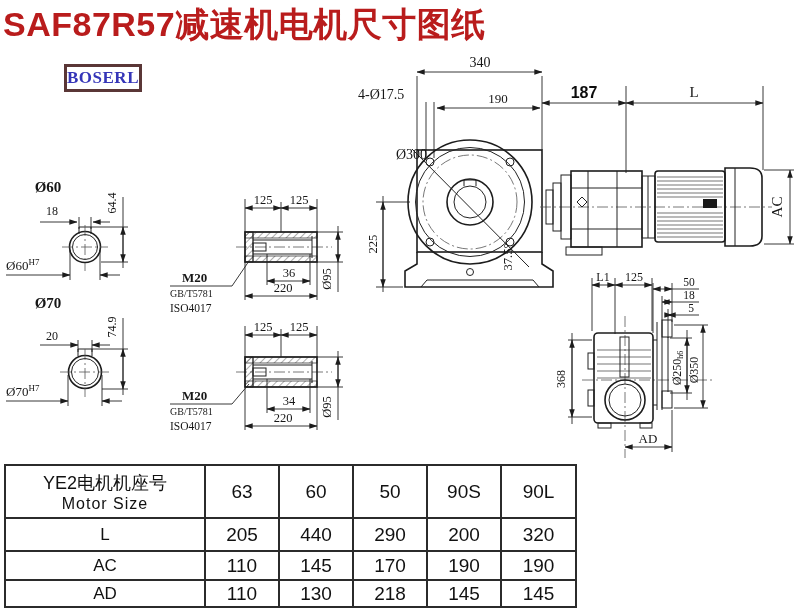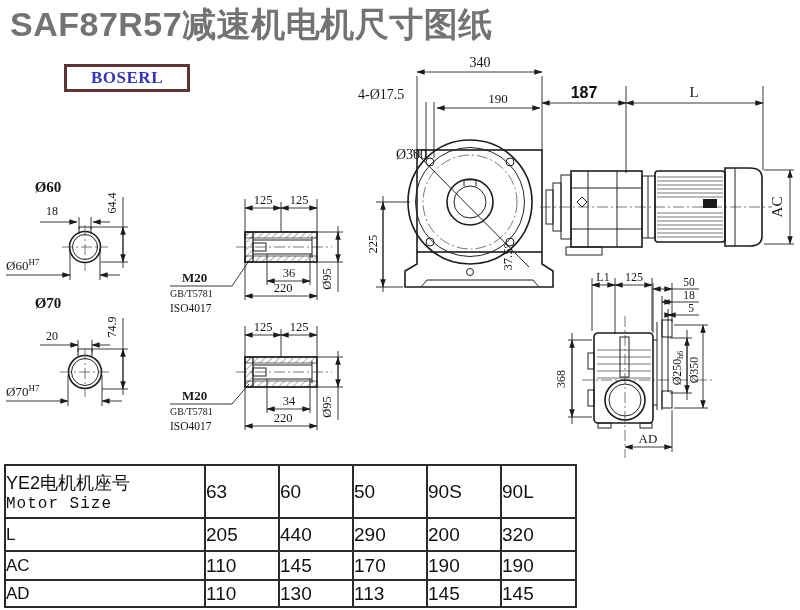--- a/index.html
+++ b/index.html
@@ -1,34 +1,34 @@
 <!DOCTYPE html>
 <html><head>
 <meta charset="utf-8">
 <style>
   html,body{margin:0;padding:0}
   body{width:800px;height:610px;background:#fff;position:relative;overflow:hidden;
        font-family:"Liberation Sans",sans-serif}
-  #title{position:absolute;left:10px;top:2px;font:700 34px "Liberation Sans",sans-serif;
-         color:#737373;letter-spacing:.5px;white-space:nowrap}
+  #title{position:absolute;left:3px;top:2px;font:700 34px "Liberation Sans",sans-serif;
+         color:#b91c1c;letter-spacing:.5px;white-space:nowrap}
   #logo{position:absolute;left:64px;top:64px;border:3px solid #5a3636;color:#3535b8;
-        font:700 17px "Liberation Serif",serif;padding:1px 24px;letter-spacing:.5px;background:#fff}
+        font:700 17px "Liberation Serif",serif;padding:1px 0;letter-spacing:.5px;background:#fff}
   #drawing{position:absolute;left:0;top:0}
   .ln{stroke:#222;stroke-width:1;fill:none}
   .lnb{stroke:#1c1c1c;stroke-width:1.6;fill:none}
   .fin{stroke:#3a3a3a;stroke-width:.7;fill:none}
   .cl{stroke:#555;stroke-width:.8;fill:none;stroke-dasharray:11 3 2 3}
   .dm{stroke:#222;stroke-width:.9;fill:none}
   .st{font-family:"Liberation Serif","DejaVu Serif",serif;fill:#161616}
   .bold-dim{font-family:"Liberation Sans",sans-serif;font-weight:700;fill:#0d0d0d}
   #size-table{position:absolute;left:4px;top:464px;border-collapse:collapse;table-layout:fixed}
-  #size-table td{border:2px solid #2b2b2b;vertical-align:middle;
+  #size-table td{border:2px solid #2b2b2b;text-align:center;vertical-align:middle;
                  color:#111;padding:0;font-size:19px}
   #size-table .hdr-cn{font-size:18px}
-  #size-table .hdr-en{font-family:Liberation Mono, monospace;font-size:16px;letter-spacing:1px}
+  #size-table .hdr-en{font-family:Liberation Sans, sans-serif;font-size:16px;letter-spacing:1px}
   #size-table .rowlab{font-size:17px}
 </style>
 </head>
 <body>
 
 <div id="title">SAF87R57减速机电机尺寸图纸</div>
 <div id="logo">BOSERL</div>
 
 <svg id="drawing" width="800" height="610" viewBox="0 0 800 610">
   <defs>
@@ -348,18 +348,18 @@
     <td>110</td>
     <td>145</td>
     <td>170</td>
     <td>190</td>
     <td>190</td>
   </tr>
   <tr style="height:27px">
     <td class="rowlab">AD</td>
     <td>110</td>
     <td>130</td>
-    <td>113</td>
+    <td>218</td>
     <td>145</td>
     <td>145</td>
   </tr>
 </tbody>
   </table>
 
 </body></html>

